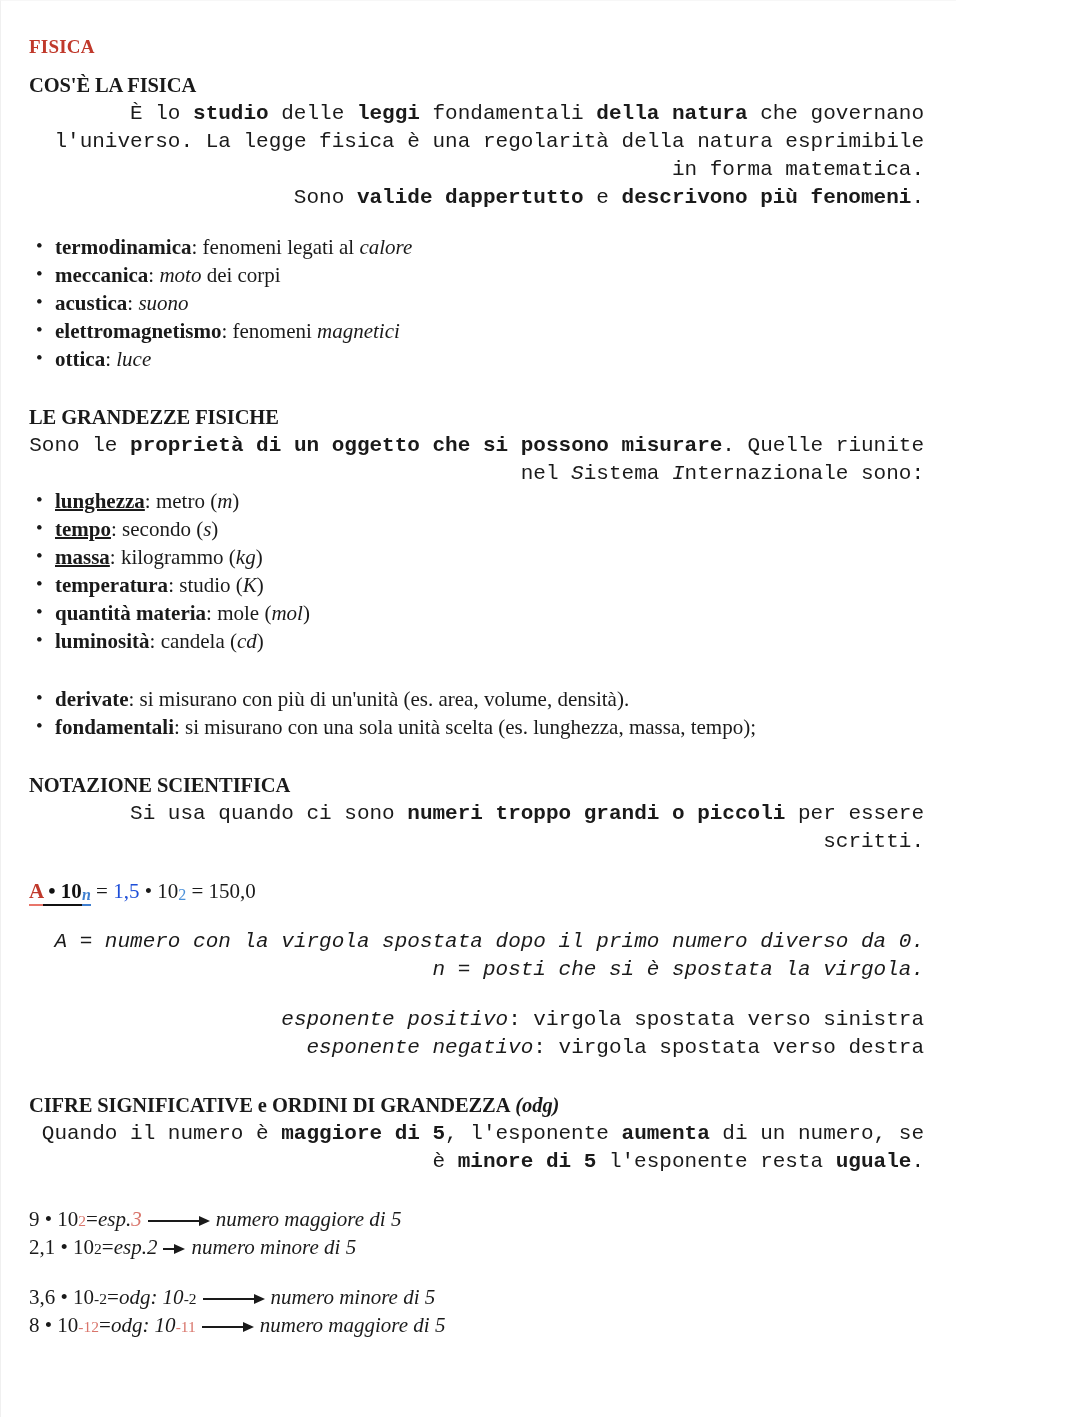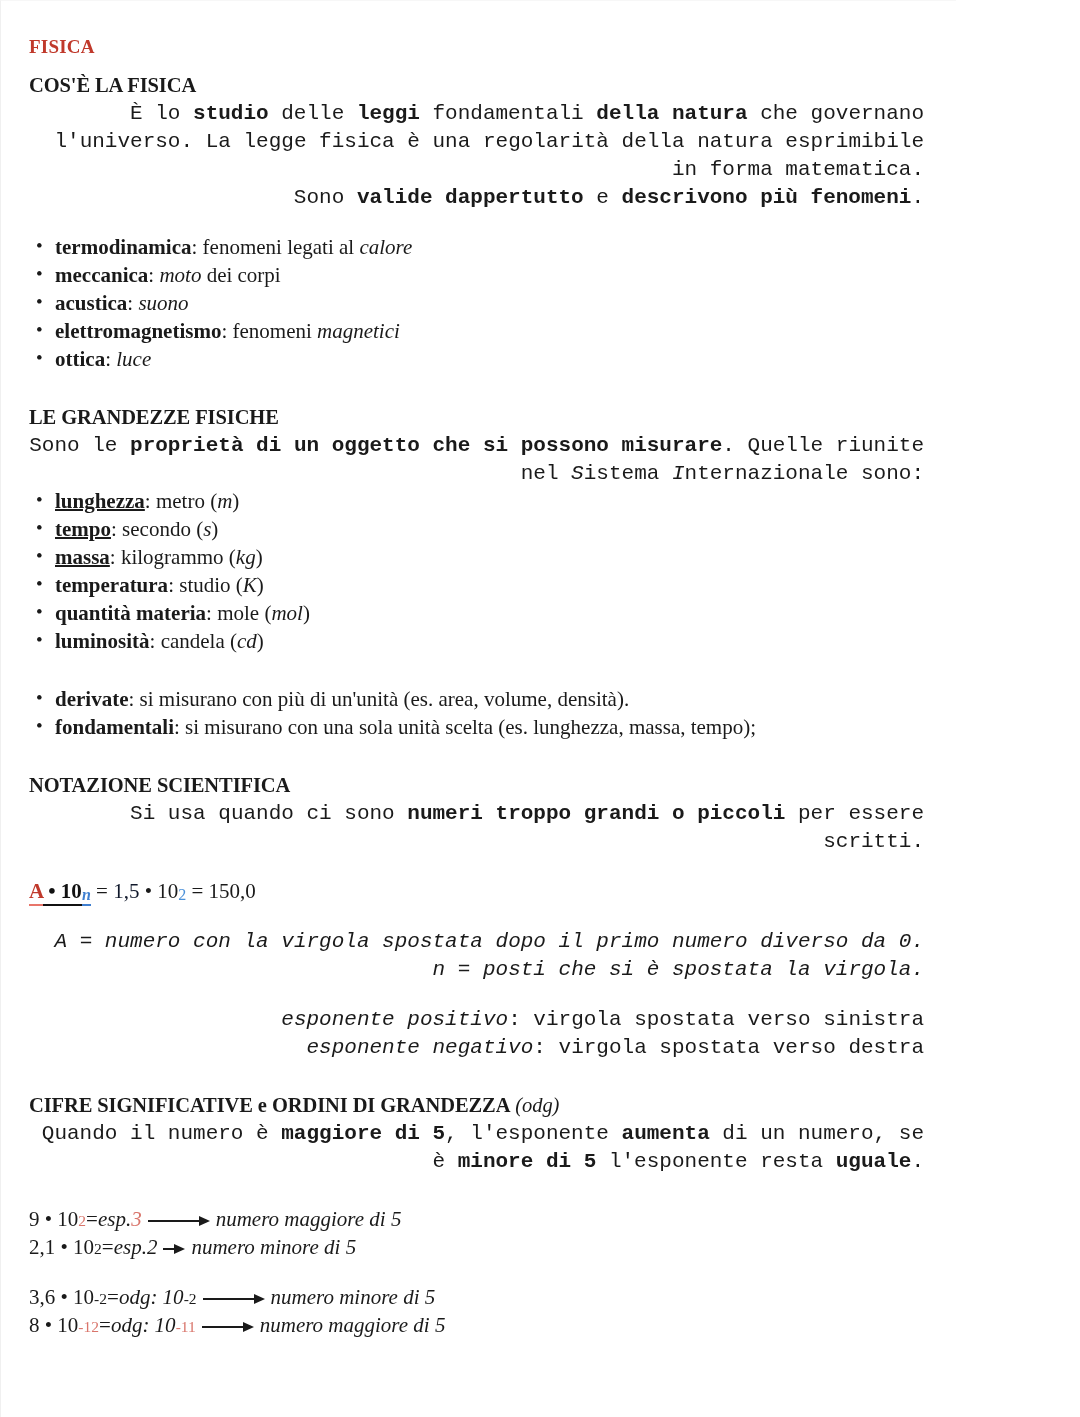--- a/index.html
+++ b/index.html
@@ -97,21 +97,21 @@
   }
   .formula .f-n {
     color: #3f7fd0;
     font-style: italic;
     font-weight: bold;
     font-size: 16px;
     vertical-align: -2px;
     border-bottom: 2.5px solid #3f7fd0;
     padding-bottom: 1px;
   }
-  .formula .f-red { color: #0f172a; }
+  .formula .f-red { color: #1d4ed8; }
   .formula .f-blue-exp {
     color: #4a90d9;
     font-size: 16px;
     vertical-align: -2px;
   }
 
   .exp { font-size: 15.5px; vertical-align: -2px; }
   .exp-red { font-size: 15.5px; vertical-align: -2px; color: #d9756b; }
   .num-red { color: #d9756b; }
 
@@ -216,21 +216,21 @@
   <p class="para"><i>A = numero con la virgola spostata dopo il primo numero diverso da 0.</i></p>
   <p class="para"><i>n = posti che si è spostata la virgola.</i></p>
 
   <div class="gap-md"></div>
 
   <p class="para"><i>esponente positivo</i><span>: virgola spostata verso sinistra</span></p>
   <p class="para"><i>esponente negativo</i><span>: virgola spostata verso destra</span></p>
 
   <div class="gap-lg"></div>
 
-  <h2 class="section-heading"><span>CIFRE SIGNIFICATIVE</span><span> e </span><span>ORDINI DI GRANDEZZA</span><i style="font-weight:normal"> (odg)</i></h2>
+  <h2 class="section-heading"><span>CIFRE SIGNIFICATIVE</span><span> e </span><span>ORDINI DI GRANDEZZA</span><i style="font-weight:bold"> (odg)</i></h2>
 
   <p class="para"><span>Quando il numero è </span><b>maggiore di 5</b><span>, l'esponente </span><b>aumenta</b><span> di un numero, se è </span><b>minore di 5</b><span> l'esponente resta </span><b>uguale</b><span>.</span></p>
 
   <div class="gap-lg"></div>
 
   <div class="eq-line">
     <span>9 • 10</span>
       <span class="exp-red">2</span>
       <span> = </span>
       <i>esp. </i>

